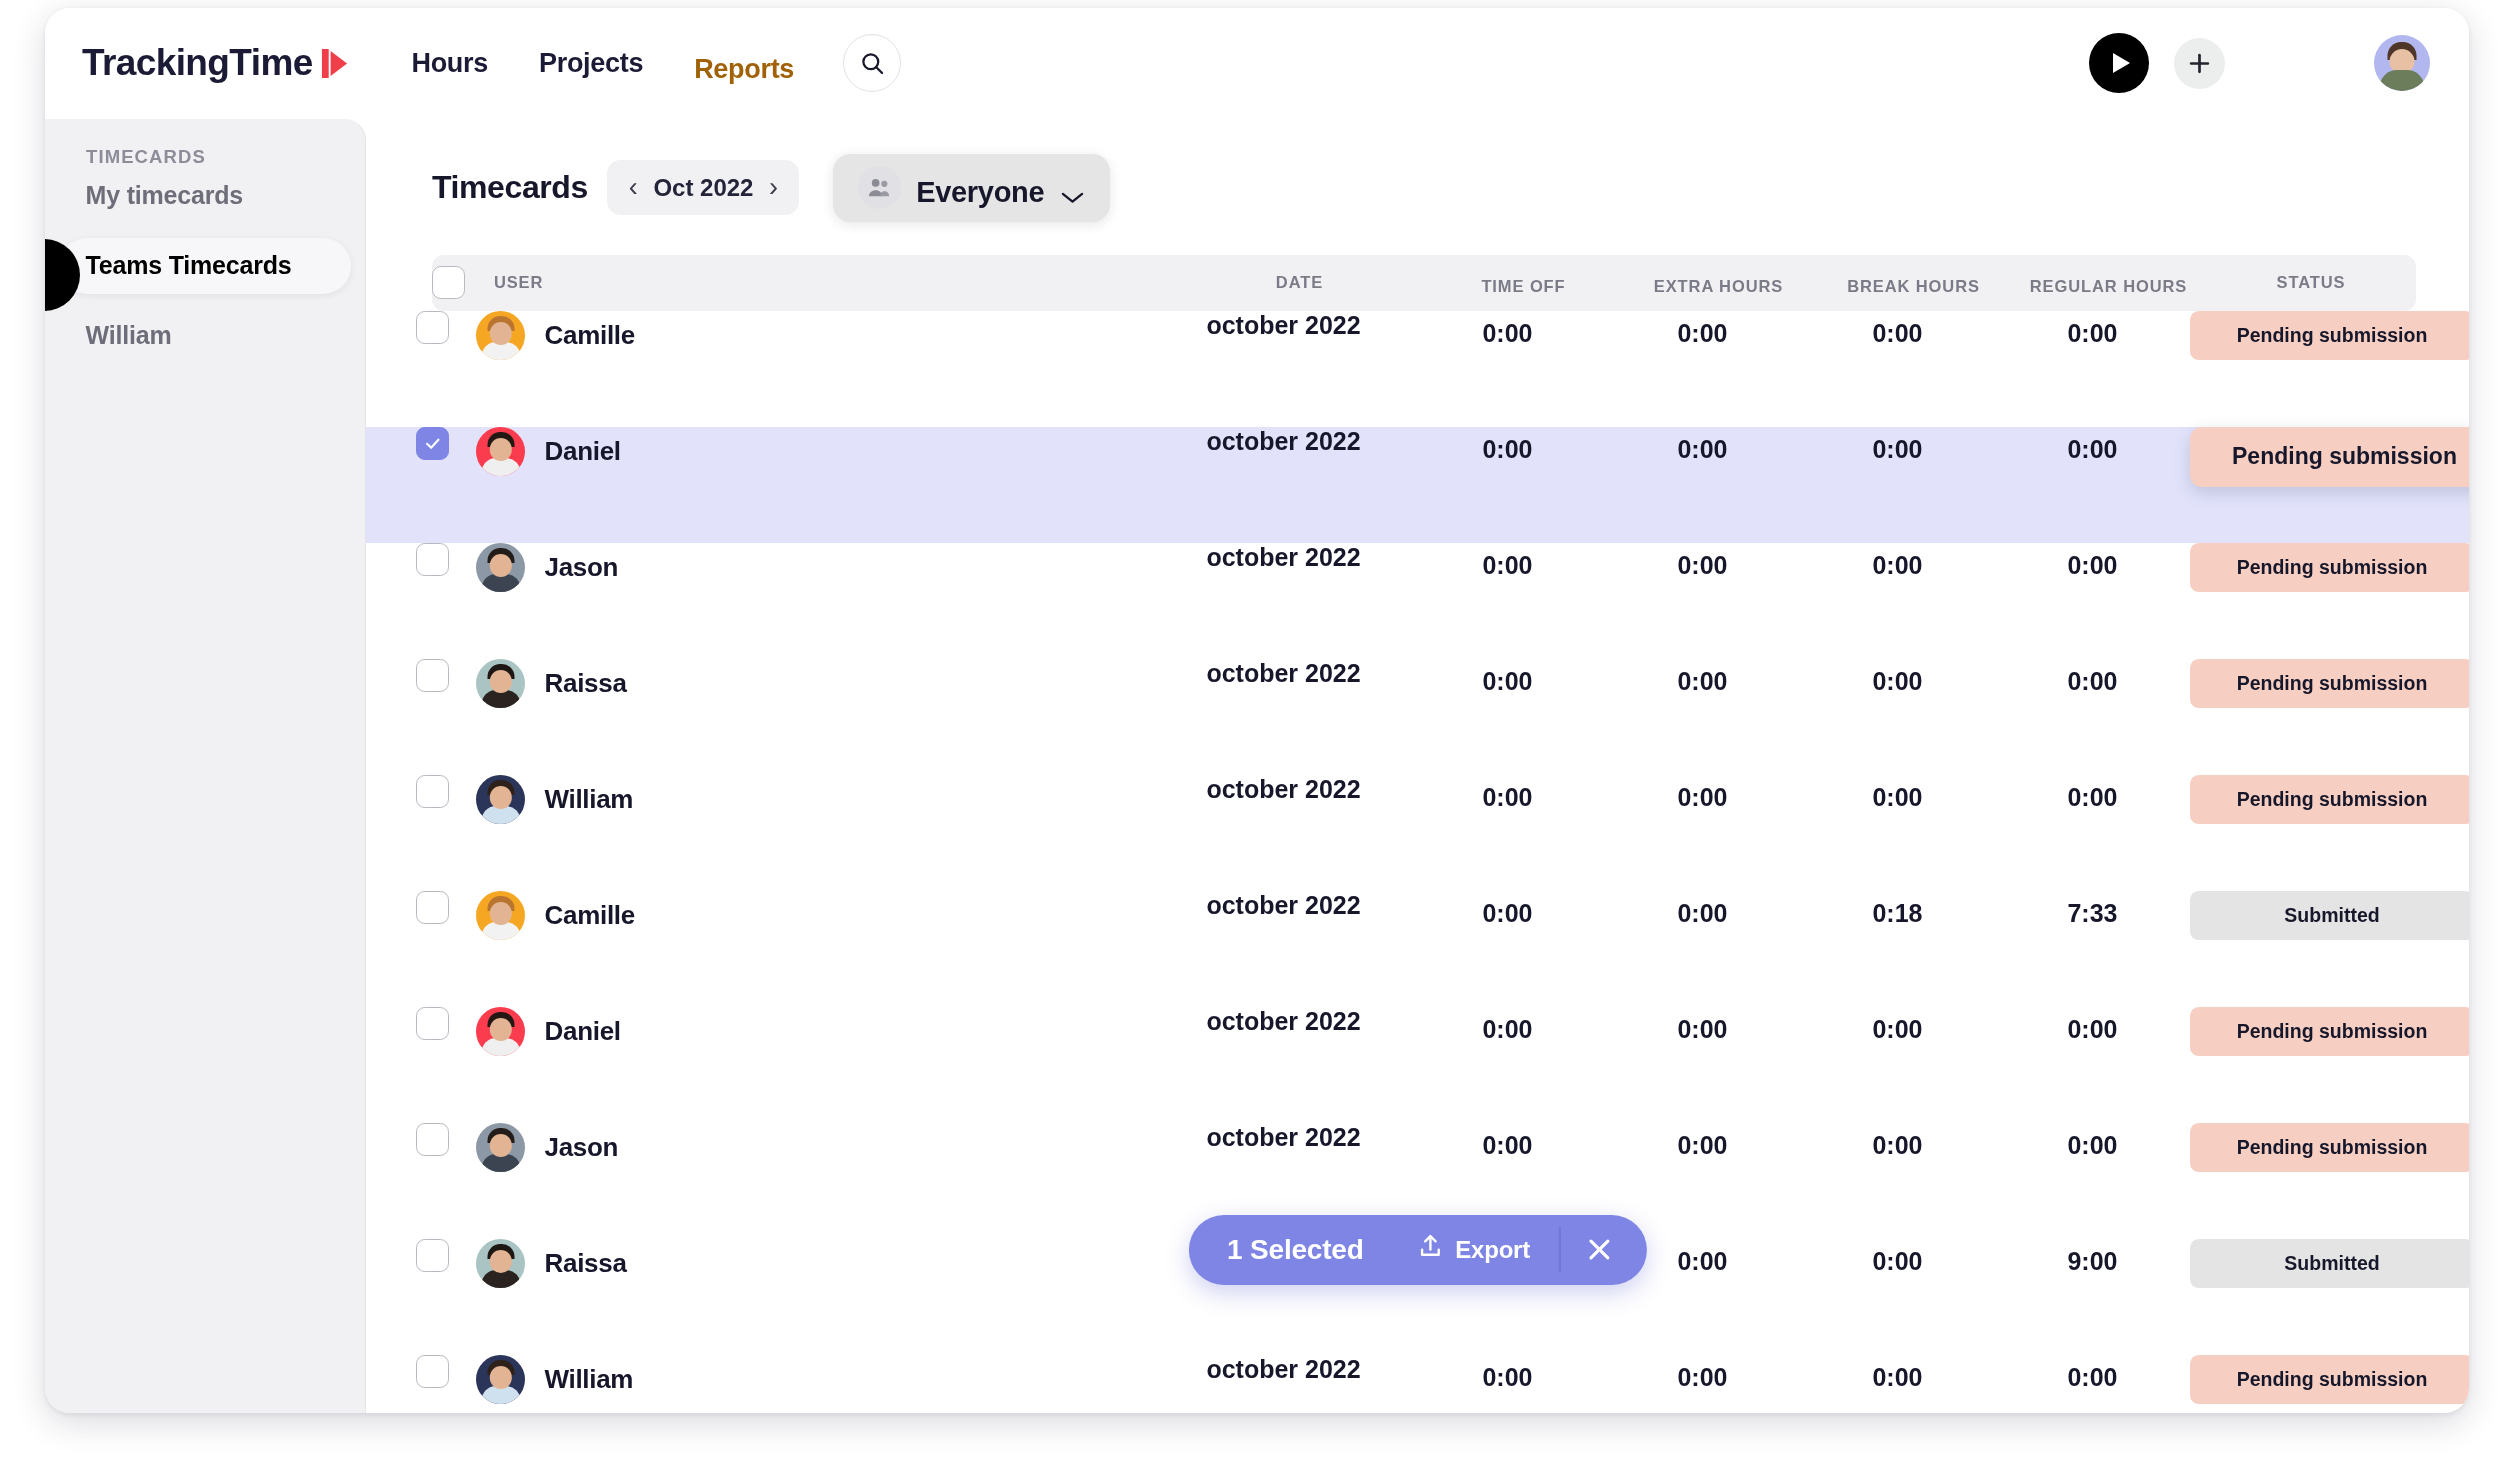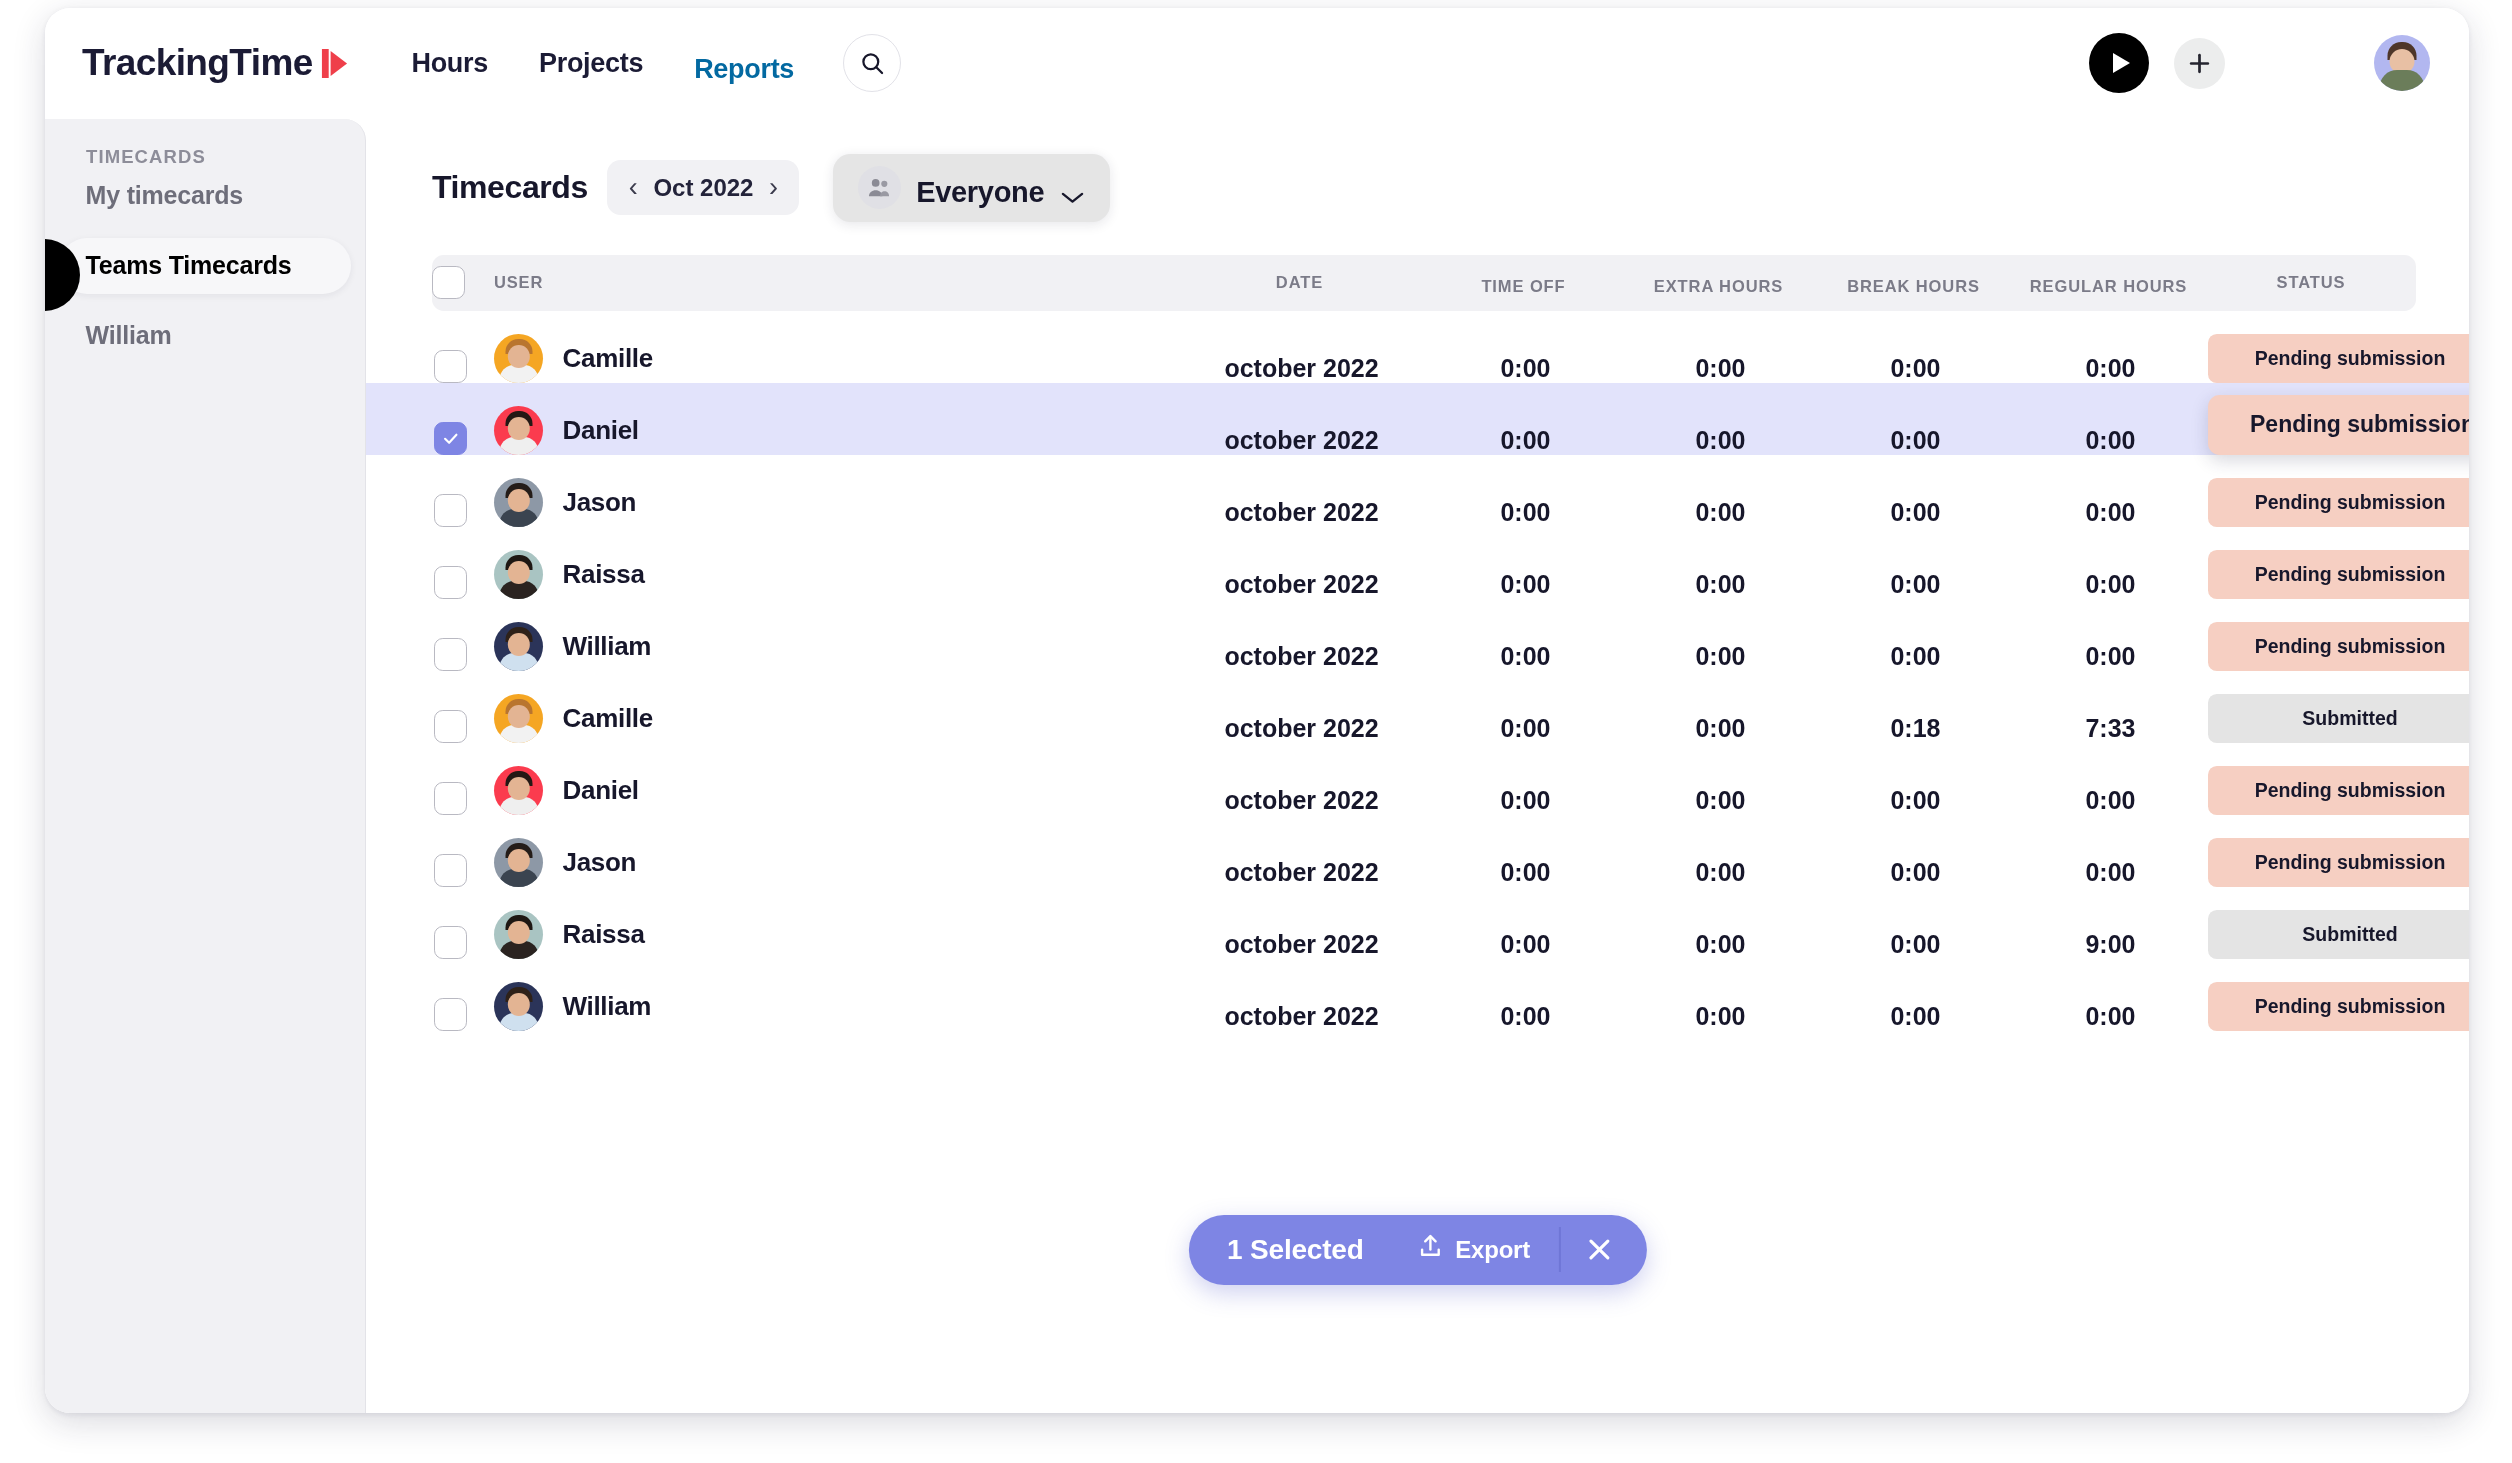--- a/index.html
+++ b/index.html
@@ -36,21 +36,21 @@
   }
   #brand .logo-mark {
     display: inline-flex; align-items: center;
     margin-left: 7.8px;
   }
   .nav-links { display: flex; align-items: center; margin-left: 62px; gap: 51px; text-align: right; }
   .nav-link {
     font-size: 27px; font-weight: 700; color: #1b1b35;
     cursor: pointer; letter-spacing: -0.3px;
   }
-  .nav-link.muted { color: #0369a1; margin-top: 12px; }
+  .nav-link.muted { color: #a16207; margin-top: 12px; }
   #search-btn {
     margin-left: 49px;
     width: 58px; height: 58px; border-radius: 50%;
     border: 1.6px solid #e2e2e8; background: #fff;
     display: flex; align-items: center; justify-content: center;
     cursor: pointer;
   }
   #topbar-right {
     margin-left: auto; margin-right: 39px;
     display: flex; align-items: center; gap: 25px;
@@ -155,23 +155,23 @@
   #people-filter .flabel { font-size: 29px; font-weight: 700; color: #17172b; letter-spacing: -0.3px; }
 
   
   #table { margin: 33px 0 0 0; width: 100%; }
   .thead {
     display: flex; align-items: center;
     background: #f1f1f4; border-radius: 11.7px;
     height: 56px; margin: 0 53px 0 66px;
   }
   .trow {
-    display: flex; align-items: flex-end;
-    height: 72px; position: relative;
-    padding-left: 68px; padding-right: 53px;
+    display: flex; align-items: flex-start;
+    height: 116px; position: relative;
+    padding-left: 50px; padding-right: 53px;
   }
   .trow.selected { background: #e2e3fb; }
   .c-check { width: 60px; flex: 0 0 60px; display: flex; align-items: center; }
   .c-user  { flex: 0 0 681px; display: flex; align-items: center; gap: 19.5px; }
   .c-date  { flex: 0 0 253px; text-align: center; }
   .c-num   { flex: 0 0 195px; text-align: center; margin-top: 8px; }
   .c-status{ flex: 1; display: flex; justify-content: center; }
 
   .thead .c-user, .thead .c-date, .thead .c-num, .thead .c-status {
     font-size: 16.5px; font-weight: 700; color: #7b7b88; letter-spacing: 0.9px;

